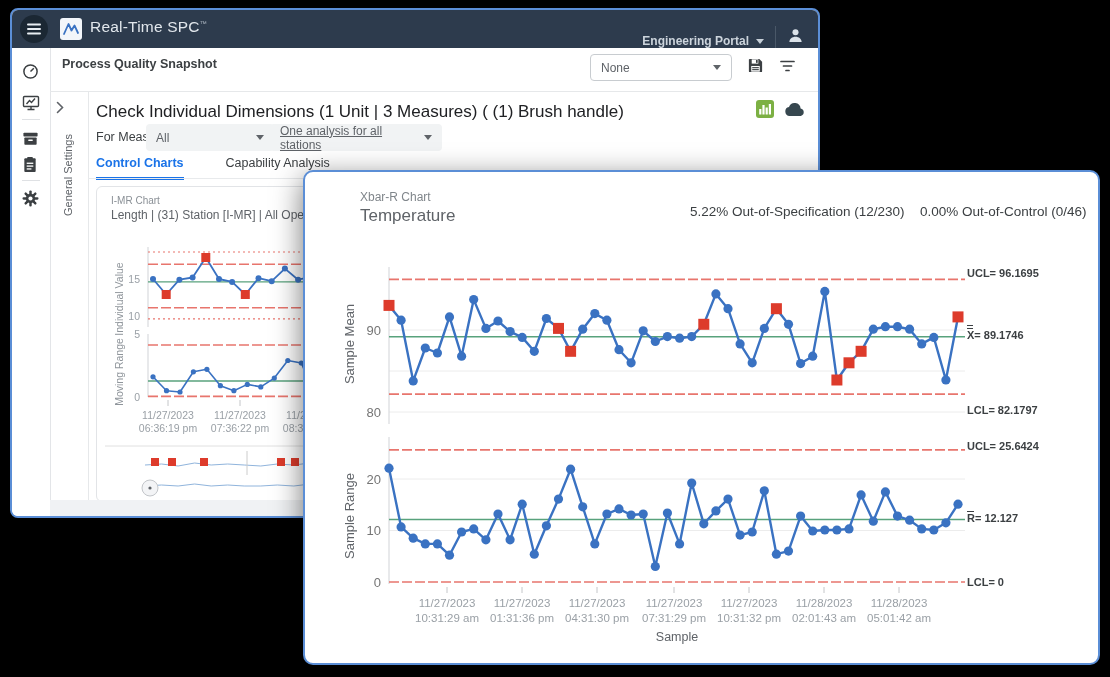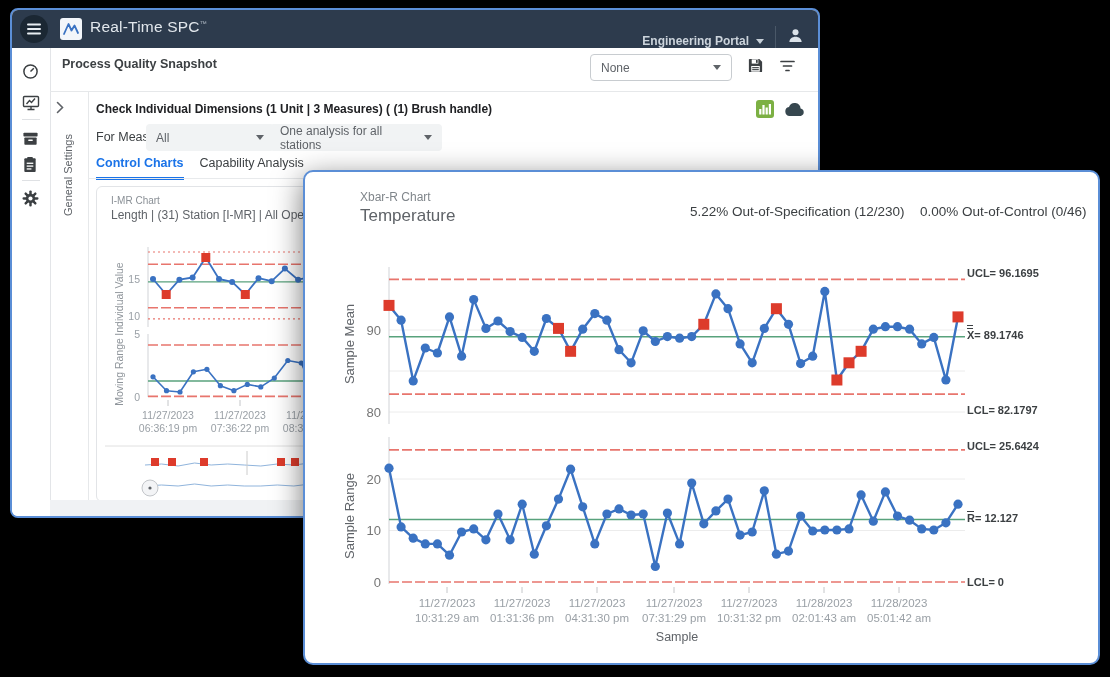--- a/index.html
+++ b/index.html
@@ -29,24 +29,24 @@
   .header-controls{position:absolute;right:22px;top:44px;display:flex;align-items:center;gap:15px;}
   .select{display:flex;align-items:center;justify-content:space-between;box-sizing:border-box;
           padding:8px 10px;height:27px;font-size:12px;color:#5f6368;cursor:pointer;border-radius:4px;}
   .select.outlined{width:142px;border:1px solid #c8ccd0;background:#fff;}
   .select.filled{background:#f1f3f4;position:absolute;}
   .hr1{position:absolute;left:38px;right:0;top:81px;height:1px;background:#e6e8ea;}
   .stripline{position:absolute;left:76px;top:82px;bottom:16px;width:1px;background:#e6e8ea;}
   .collapse{position:absolute;left:44px;top:90px;cursor:pointer;}
   .rot{position:absolute;transform:translate(-50%,-50%) rotate(-90deg);white-space:nowrap;}
   .sidelabel{left:56px;top:165px;font-size:11px;color:#5f6368;}
-  .paneltitle{position:absolute;left:84px;top:92px;font-size:12px;font-weight:bold;color:#202124;}
+  .paneltitle{position:absolute;left:84px;top:92px;font-size:17px;font-weight:normal;color:#202124;}
   .panelicons{position:absolute;left:744px;top:90px;display:flex;gap:10px;align-items:center;}
   .formeasure{position:absolute;left:84px;top:120px;font-size:12.5px;color:#3c4043;}
-  .tabs{position:absolute;left:84px;top:146px;display:flex;gap:16px;}
+  .tabs{position:absolute;left:84px;top:146px;display:flex;gap:42px;}
   .tab{font-size:12.5px;color:#3c4043;padding-bottom:7px;cursor:pointer;}
   .tab.active{color:#1a73e8;font-weight:bold;border-bottom:3px solid #1a73e8;}
   .tabsrule{position:absolute;left:76px;right:12px;top:168px;height:1px;background:#e8eaec;}
   .card{position:absolute;left:84px;top:176px;width:706px;height:314px;background:#fff;
         border:1px solid #e2e4e7;border-radius:6px;}
   .cardtype{position:absolute;left:14px;top:8px;font-size:10px;color:#8a9096;}
   .cardsub{position:absolute;left:14px;top:21px;font-size:12px;color:#5f6368;}
   .ylab-imr{font-size:10.5px;color:#8f959b;}
   .xticks-imr div.lbl{position:absolute;width:96px;text-align:center;font-size:10.5px;
         color:#9aa0a6;line-height:13px;}
@@ -202,21 +202,21 @@
           <path d="M16.8 14H5.6A4.6 4.6 0 0 1 5 4.9 6 6 0 0 1 16.6 6.4 3.9 3.9 0 0 1 16.8 14z"></path>
         </svg>
     </div>
   </div>
 
   <div class="formeasure">For Measure:</div>
   <div class="select filled" style="left:134px;top:114px;width:128px;">
     <span>All</span>
     <span class="caret"></span>
   </div>
-  <div class="select filled" style="left:258px;top:114px;width:172px;">
+  <div class="select filled" style="left:258px;top:114px;width:172px;text-decoration:underline;">
     <span>One analysis for all stations</span>
     <span class="caret"></span>
   </div>
 
   <div class="tabs">
     <div class="tab active">Control Charts</div>
     <div class="tab">Capability Analysis</div>
   </div>
   <div class="tabsrule"></div>
 

